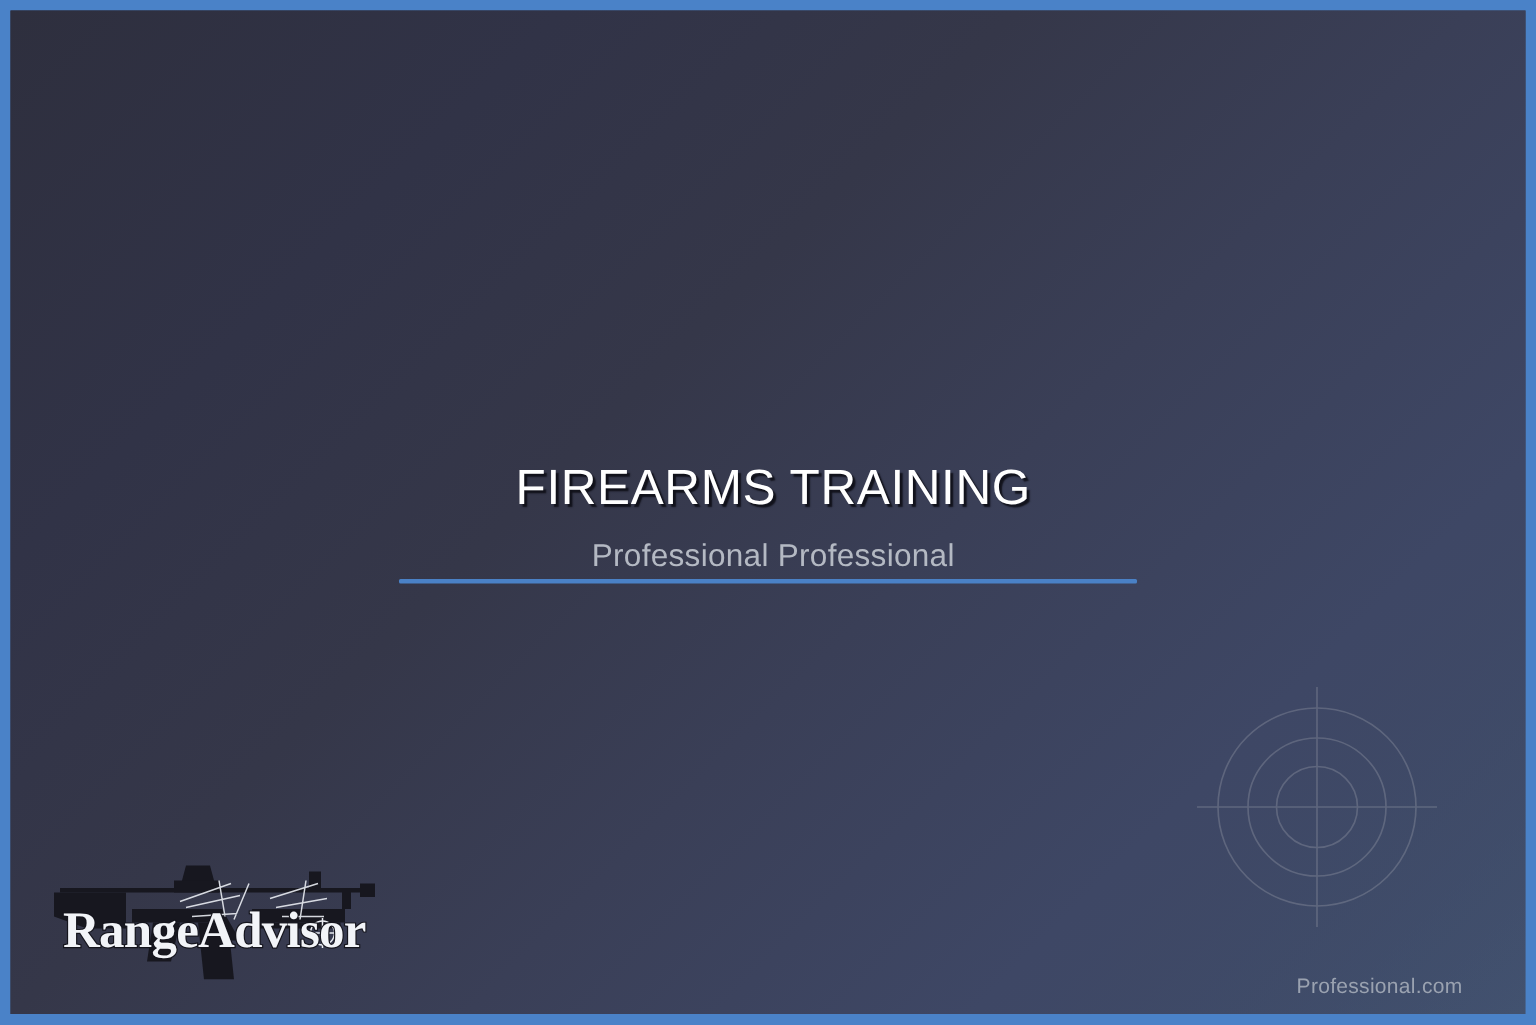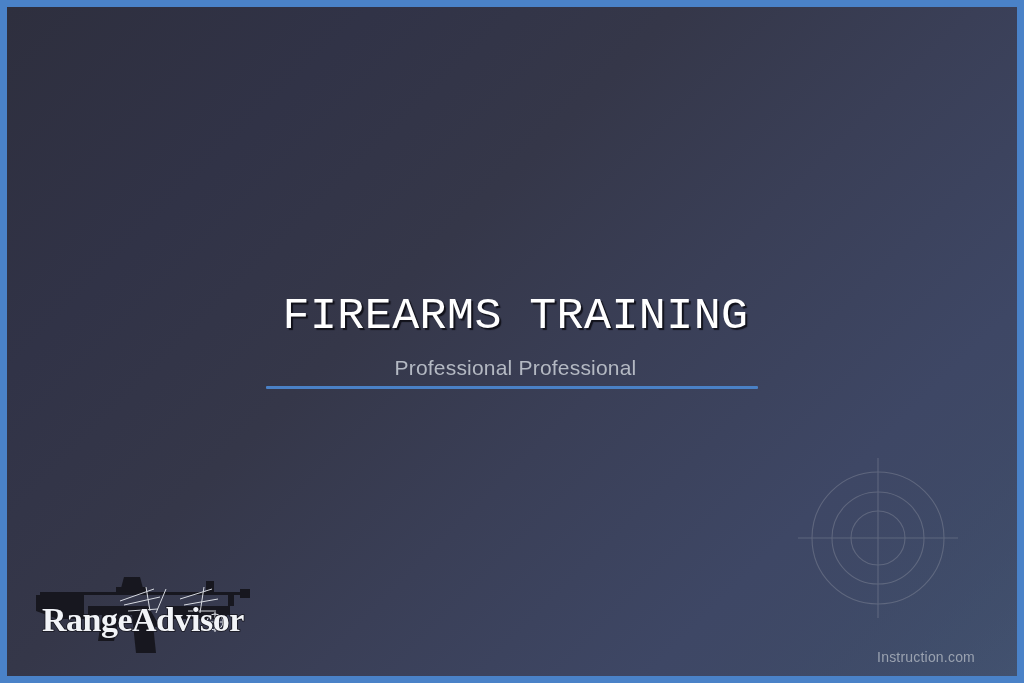--- a/index.html
+++ b/index.html
@@ -52,29 +52,28 @@
   
   .title-block {
     position: absolute;
     left: 0;
     top: 284px;
     width: 1017px;
     text-align: center;
   }
 
   .slide-title {
-    font-size: 45px;
+    font-size: 33px;
     font-weight: 400;
     letter-spacing: 0.4px;
     color: #ffffff;
     text-shadow: 2px 2px 1px rgba(10, 10, 18, 0.85);
     line-height: 1.08;
-    margin: 2px;
+    margin: 16px;
     white-space: nowrap;
-    font-family: Liberation Mono, monospace;
   }
 
   .slide-subtitle {
     margin: 14px 0 0 0;
     font-size: 21px;
     font-weight: 400;
     color: #b4b9c3;
     letter-spacing: 0.2px;
     line-height: 1.1;
   }
@@ -163,16 +162,16 @@
 
       <g fill="none" stroke="#e9ecf2" stroke-width="1">
         <circle cx="187" cy="57" r="8"></circle>
         <line x1="187" y1="47" x2="187" y2="67"></line>
         <line x1="177" y1="57" x2="197" y2="57"></line>
       </g>
 
       <text x="14" y="66" font-family="'Liberation Serif', serif" font-size="34" font-weight="700" fill="#f2f4f8" stroke="#15151d" stroke-width="1.6" paint-order="stroke fill" letter-spacing="-0.5">RangeAdvisor</text>
     </svg>
 
-    <div class="footer-url">Instruction.com</div>
+    <div class="footer-url">Professional.com</div>
 
   </div>
 </div>
 
 </body></html>

